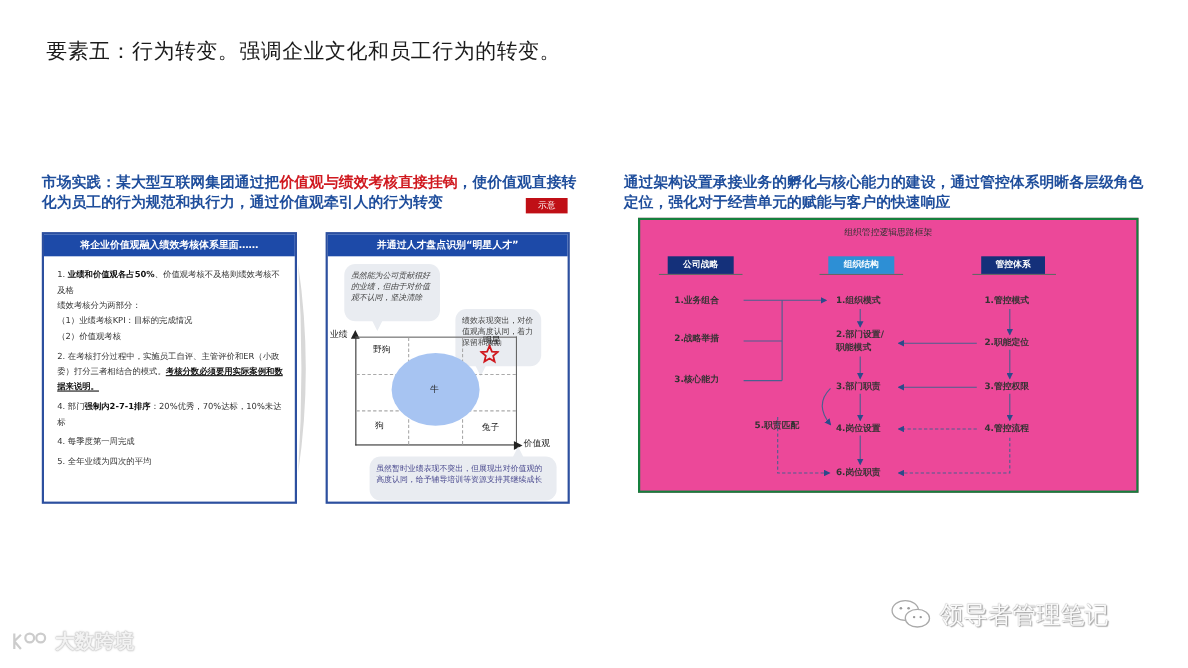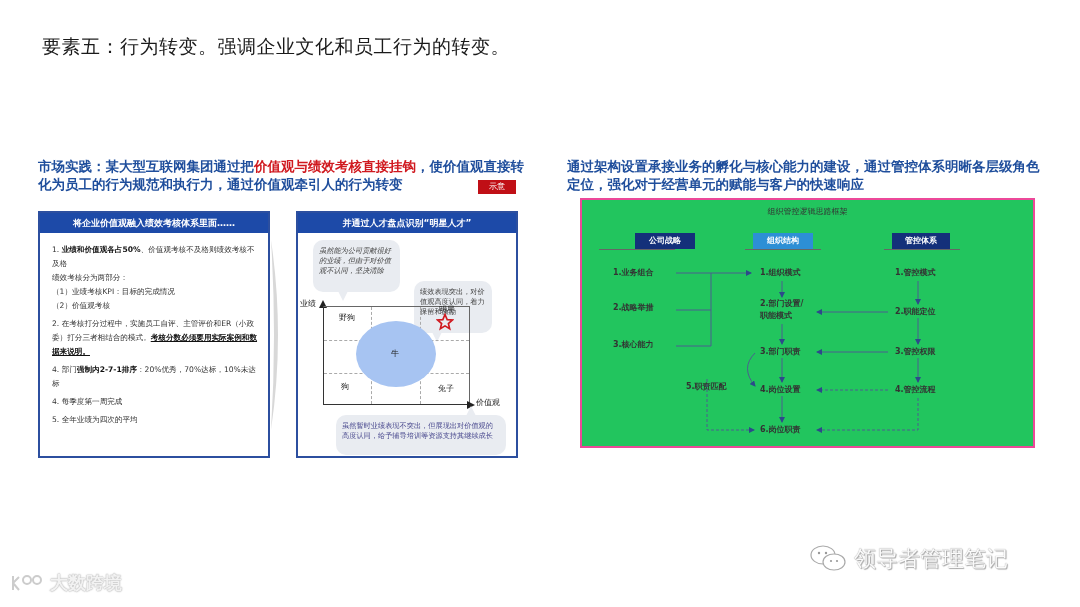--- a/index.html
+++ b/index.html
@@ -37,21 +37,21 @@
   .matrix { position: absolute; left: 323px; top: 306px; width: 147px; height: 99px; border-left: 1.5px solid #333; border-bottom: 1.5px solid #333; border-top: 1px solid #666; border-right: 1px solid #666; }
   .vline { position: absolute; top: 0; bottom: 0; border-left: 1px dashed #aaa; }
   .hline { position: absolute; left: 0; right: 0; border-top: 1px dashed #aaa; }
   .ellipse { position: absolute; left: 32px; top: 14px; width: 80px; height: 66px; border-radius: 50%; background: #a7c4f2; }
   .cell-label { position: absolute; font-size: 8px; color: #222; }
   .axis-label { position: absolute; font-size: 8px; color: #222; }
 
   
   .right-headline { position: absolute; left: 567px; top: 157px; width: 480px; font-size: 13.5px; font-weight: bold; color: #1f4e9c; line-height: 18px; }
 
-  .frame { position: absolute; left: 580px; top: 198px; width: 455px; height: 250px; border: 2px solid #ec4899; background: #22c55e; }
+  .frame { position: absolute; left: 580px; top: 198px; width: 455px; height: 250px; border: 2px solid #15803d; background: #ec4899; }
   .frame-title { position: absolute; left: 0; right: 0; top: 6px; text-align: center; font-size: 8px; color: #333; }
 
   .col-head { position: absolute; height: 16px; font-size: 8px; font-weight: bold; color: #fff; text-align: center; line-height: 16px; }
   .col-head.dark { background: #14307a; }
   .col-head.light { background: #2d8fd5; }
   .col-rule { position: absolute; height: 1px; background: #666; }
 
   .node { position: absolute; font-size: 8px; font-weight: bold; color: #333; line-height: 12px; }
 
   .flow-svg { position: absolute; left: 0; top: 0; }
@@ -126,21 +126,21 @@
 <div class="axis-label" style="left:476px; top:397px;">价值观</div>
 
 <div class="bubble b3" style="left:336px; top:415px;">虽然暂时业绩表现不突出，但展现出对价值观的高度认同，给予辅导培训等资源支持其继续成长</div>
 
 <div class="right-headline">通过架构设置承接业务的孵化与核心能力的建设，通过管控体系明晰各层级角色定位，强化对于经营单元的赋能与客户的快速响应</div>
 
 <div class="frame">
   <div class="frame-title">组织管控逻辑思路框架</div>
 
   <div class="col-rule" style="left:17px; width:76px; top:49px;"></div>
-  <div class="col-head dark" style="left:25px; width:60px; top:33px;margin-left:28px;">公司战略</div>
+  <div class="col-head dark" style="left:25px; width:60px; top:33px;">公司战略</div>
 
   <div class="col-rule" style="left:163px; width:76px; top:49px;"></div>
   <div class="col-head light" style="left:171px; width:60px; top:33px;">组织结构</div>
 
   <div class="col-rule" style="left:302px; width:76px; top:49px;"></div>
   <div class="col-head dark" style="left:310px; width:58px; top:33px;">管控体系</div>
 
   <div class="node" style="left:31px; top:67px;">1.业务组合</div>
   <div class="node" style="left:31px; top:102px;">2.战略举措</div>
   <div class="node" style="left:31px; top:139px;">3.核心能力</div>

